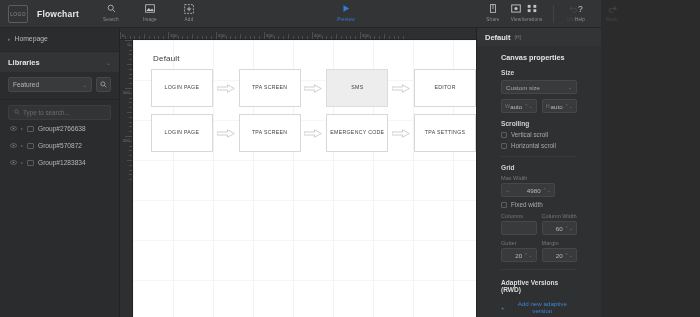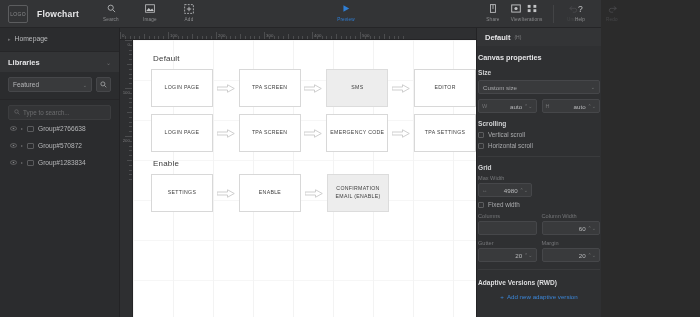--- a/index.html
+++ b/index.html
@@ -155,21 +155,21 @@
     width: 125px; flex: 0 0 125px; background: #2f3032;
     border-left: 1px solid #232325; display: flex; flex-direction: column;
     font-size: 7px;
   }
   .insp-head {
     height: 18px; background: #333436; display: flex; align-items: center;
     padding: 0 8px; gap: 4px;
   }
   .insp-head .ititle { color: #e6e6e8; font-size: 7.5px; font-weight: bold; }
   .insp-head .ibadge { color: #7e7f81; font-size: 5px; }
-  .insp-body { flex: 1; padding: 7px 1px; overflow: hidden; background: #2f3032; }
+  .insp-body { flex: 1; padding: 7px 24px; overflow: hidden; background: #2f3032; }
   .insp-title {
     color: #e4e4e6; font-size: 7.3px; font-weight: bold; margin-bottom: 7px;
   }
   .sec-label { color: #d0d1d3; font-size: 6.6px; font-weight: bold; margin: 7px 0 4px; }
   .field {
     height: 14px; background: #393a3c; border: 1px solid #46474a; border-radius: 2px;
     display: flex; align-items: center; justify-content: space-between;
     padding: 0 4px; color: #a9aaac; font-size: 6.2px;
   }
   .field .chev { color: #7b7c7e; font-size: 5px; }
@@ -550,38 +550,20 @@
                 </div>
                 <div class="node">EMERGENCY CODE</div>
                 <div class="arrow">
                   <svg width="18" height="9" viewBox="0 0 24 12">
                     <path d="M0 4 H14 V1 L23 6 L14 11 V8 H0 Z" fill="none" stroke="currentColor" stroke-width="1.2"></path>
                   </svg>
                 </div>
                 <div class="node">TPA SETTINGS</div>
               </div>
             </div>
-            <div class="flow-group">
-              <div class="group-title">Enable</div>
-              <div class="node-row">
-                <div class="node">SETTINGS</div>
-                <div class="arrow">
-                  <svg width="18" height="9" viewBox="0 0 24 12">
-                    <path d="M0 4 H14 V1 L23 6 L14 11 V8 H0 Z" fill="none" stroke="currentColor" stroke-width="1.2"></path>
-                  </svg>
-                </div>
-                <div class="node">ENABLE</div>
-                <div class="arrow">
-                  <svg width="18" height="9" viewBox="0 0 24 12">
-                    <path d="M0 4 H14 V1 L23 6 L14 11 V8 H0 Z" fill="none" stroke="currentColor" stroke-width="1.2"></path>
-                  </svg>
-                </div>
-                <div class="node filled">CONFIRMATION EMAIL (ENABLE)</div>
-              </div>
-            </div>
           </div>
       </div>
     </div>
 
     <div class="inspector">
       <div class="insp-head">
         <span class="ititle">Default</span>
         <span class="ibadge">(H)</span>
       </div>
       <div class="insp-body">

